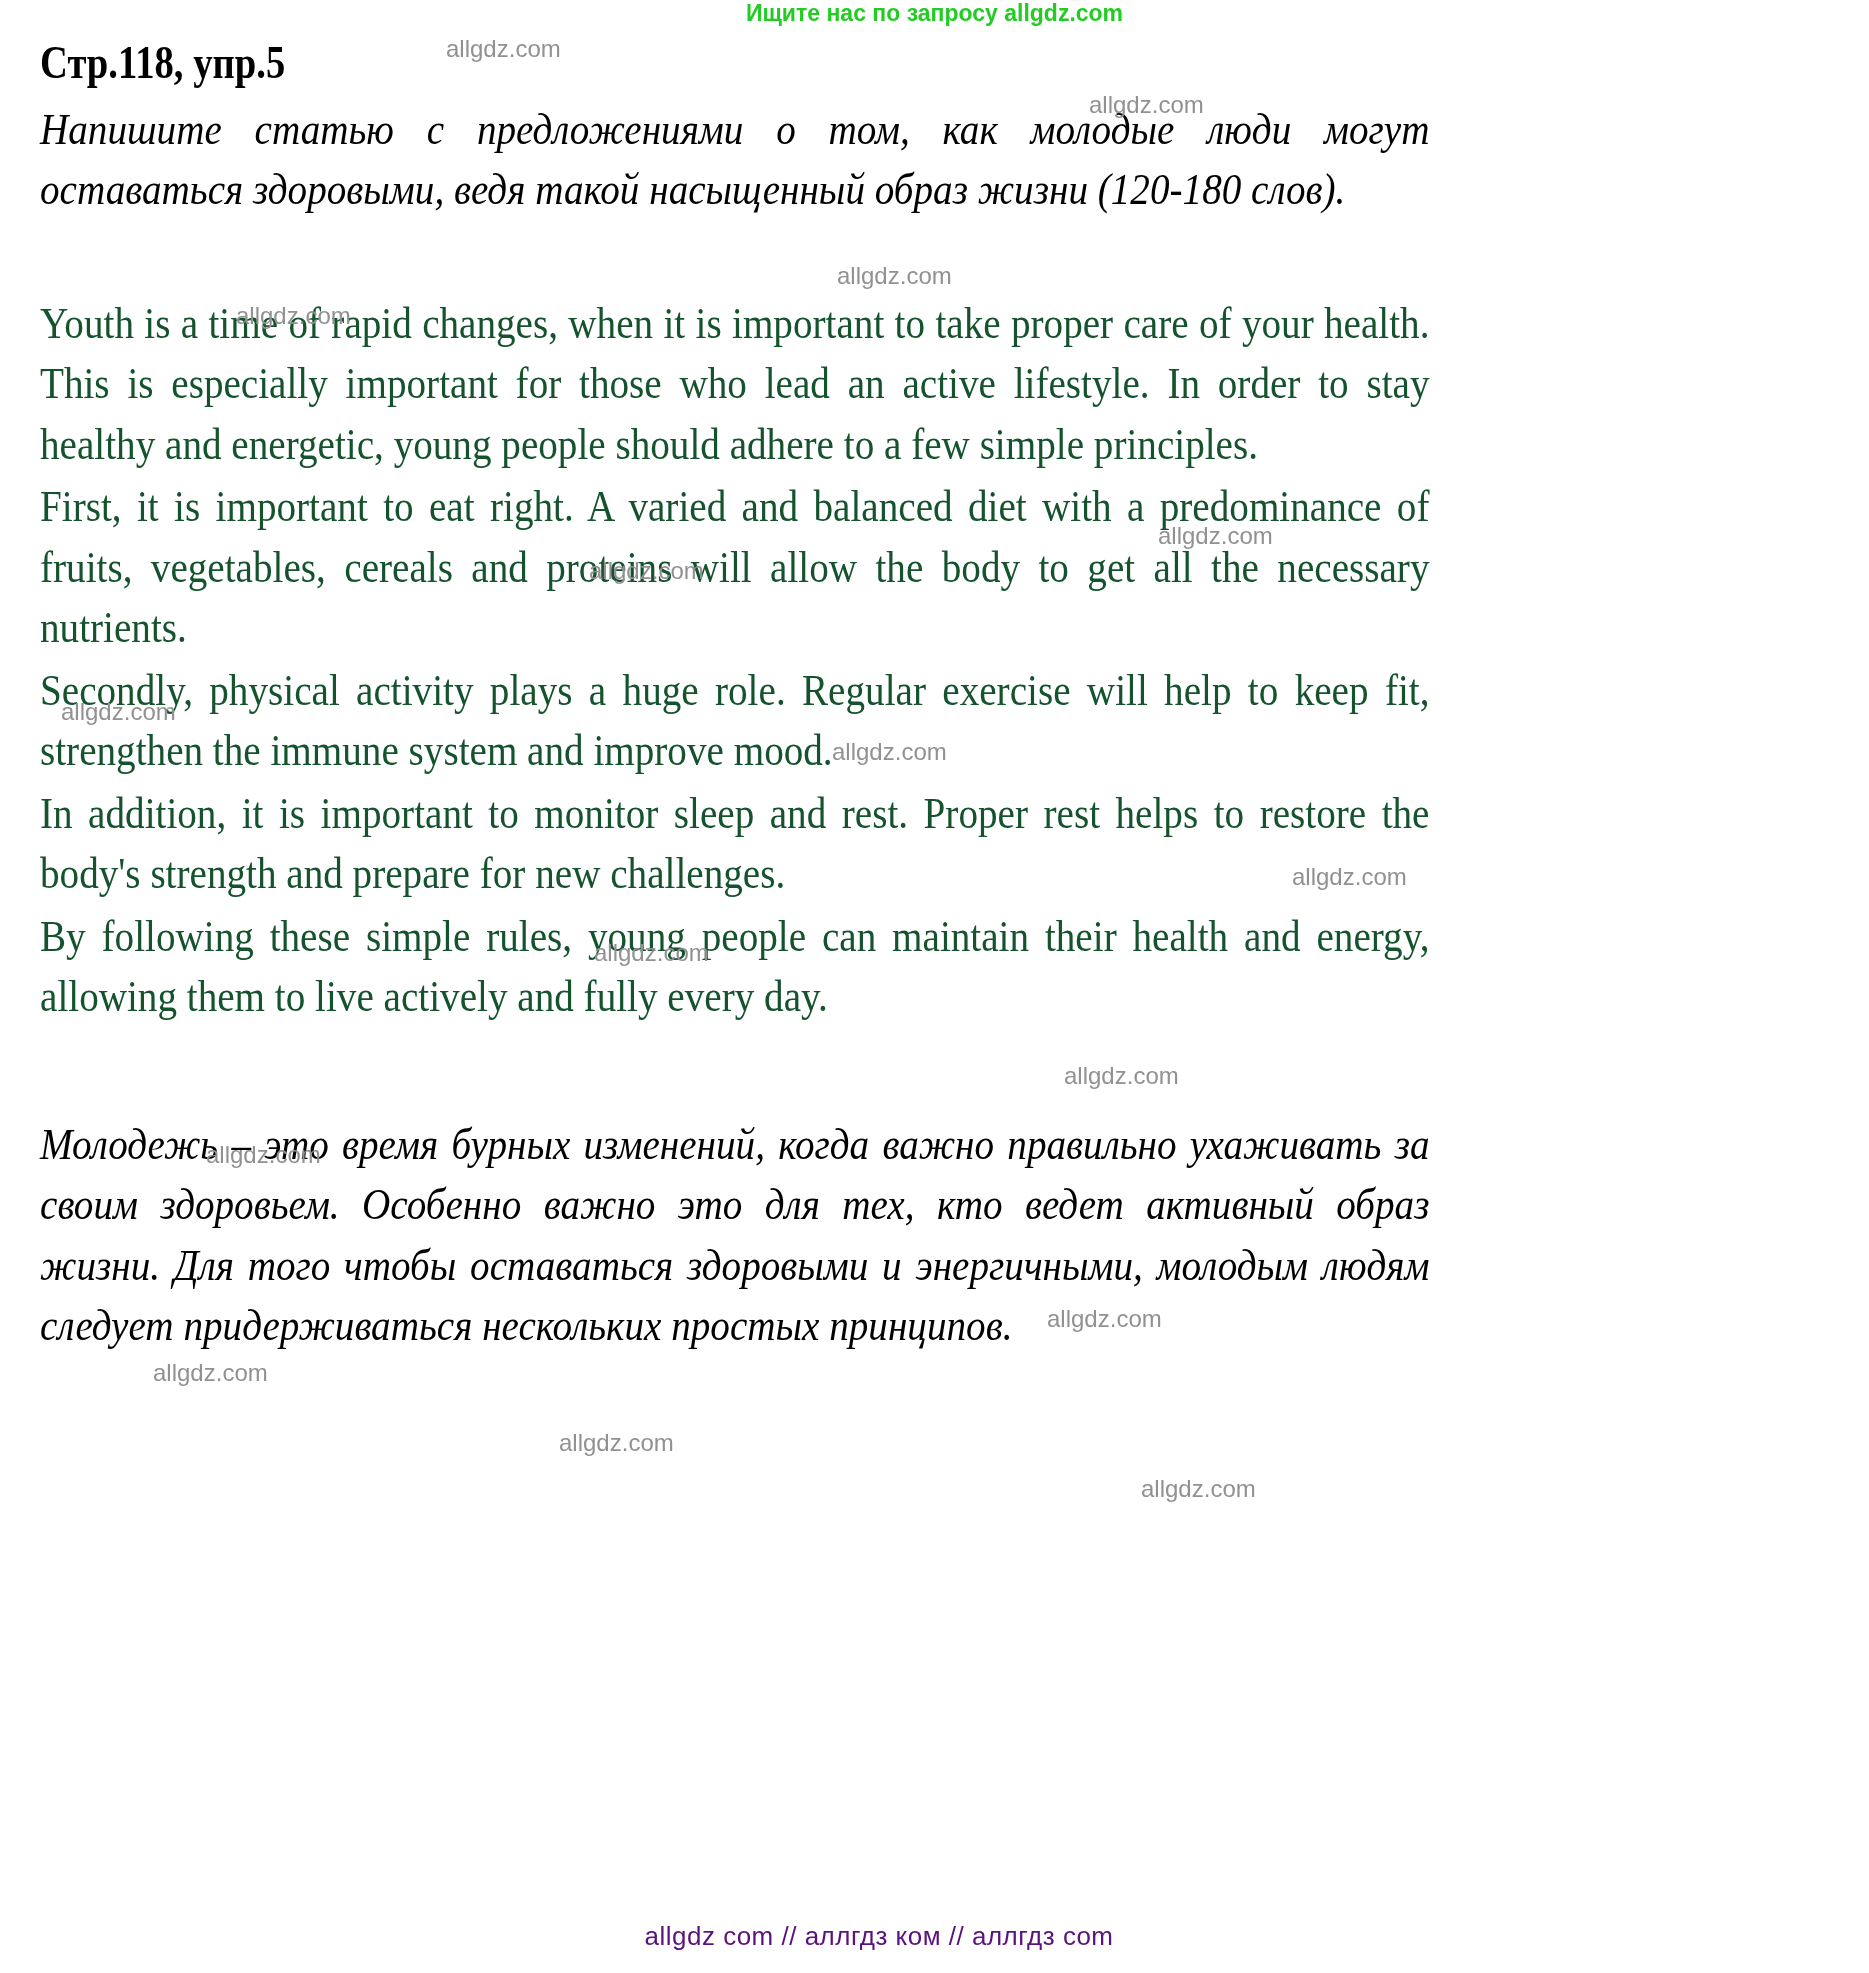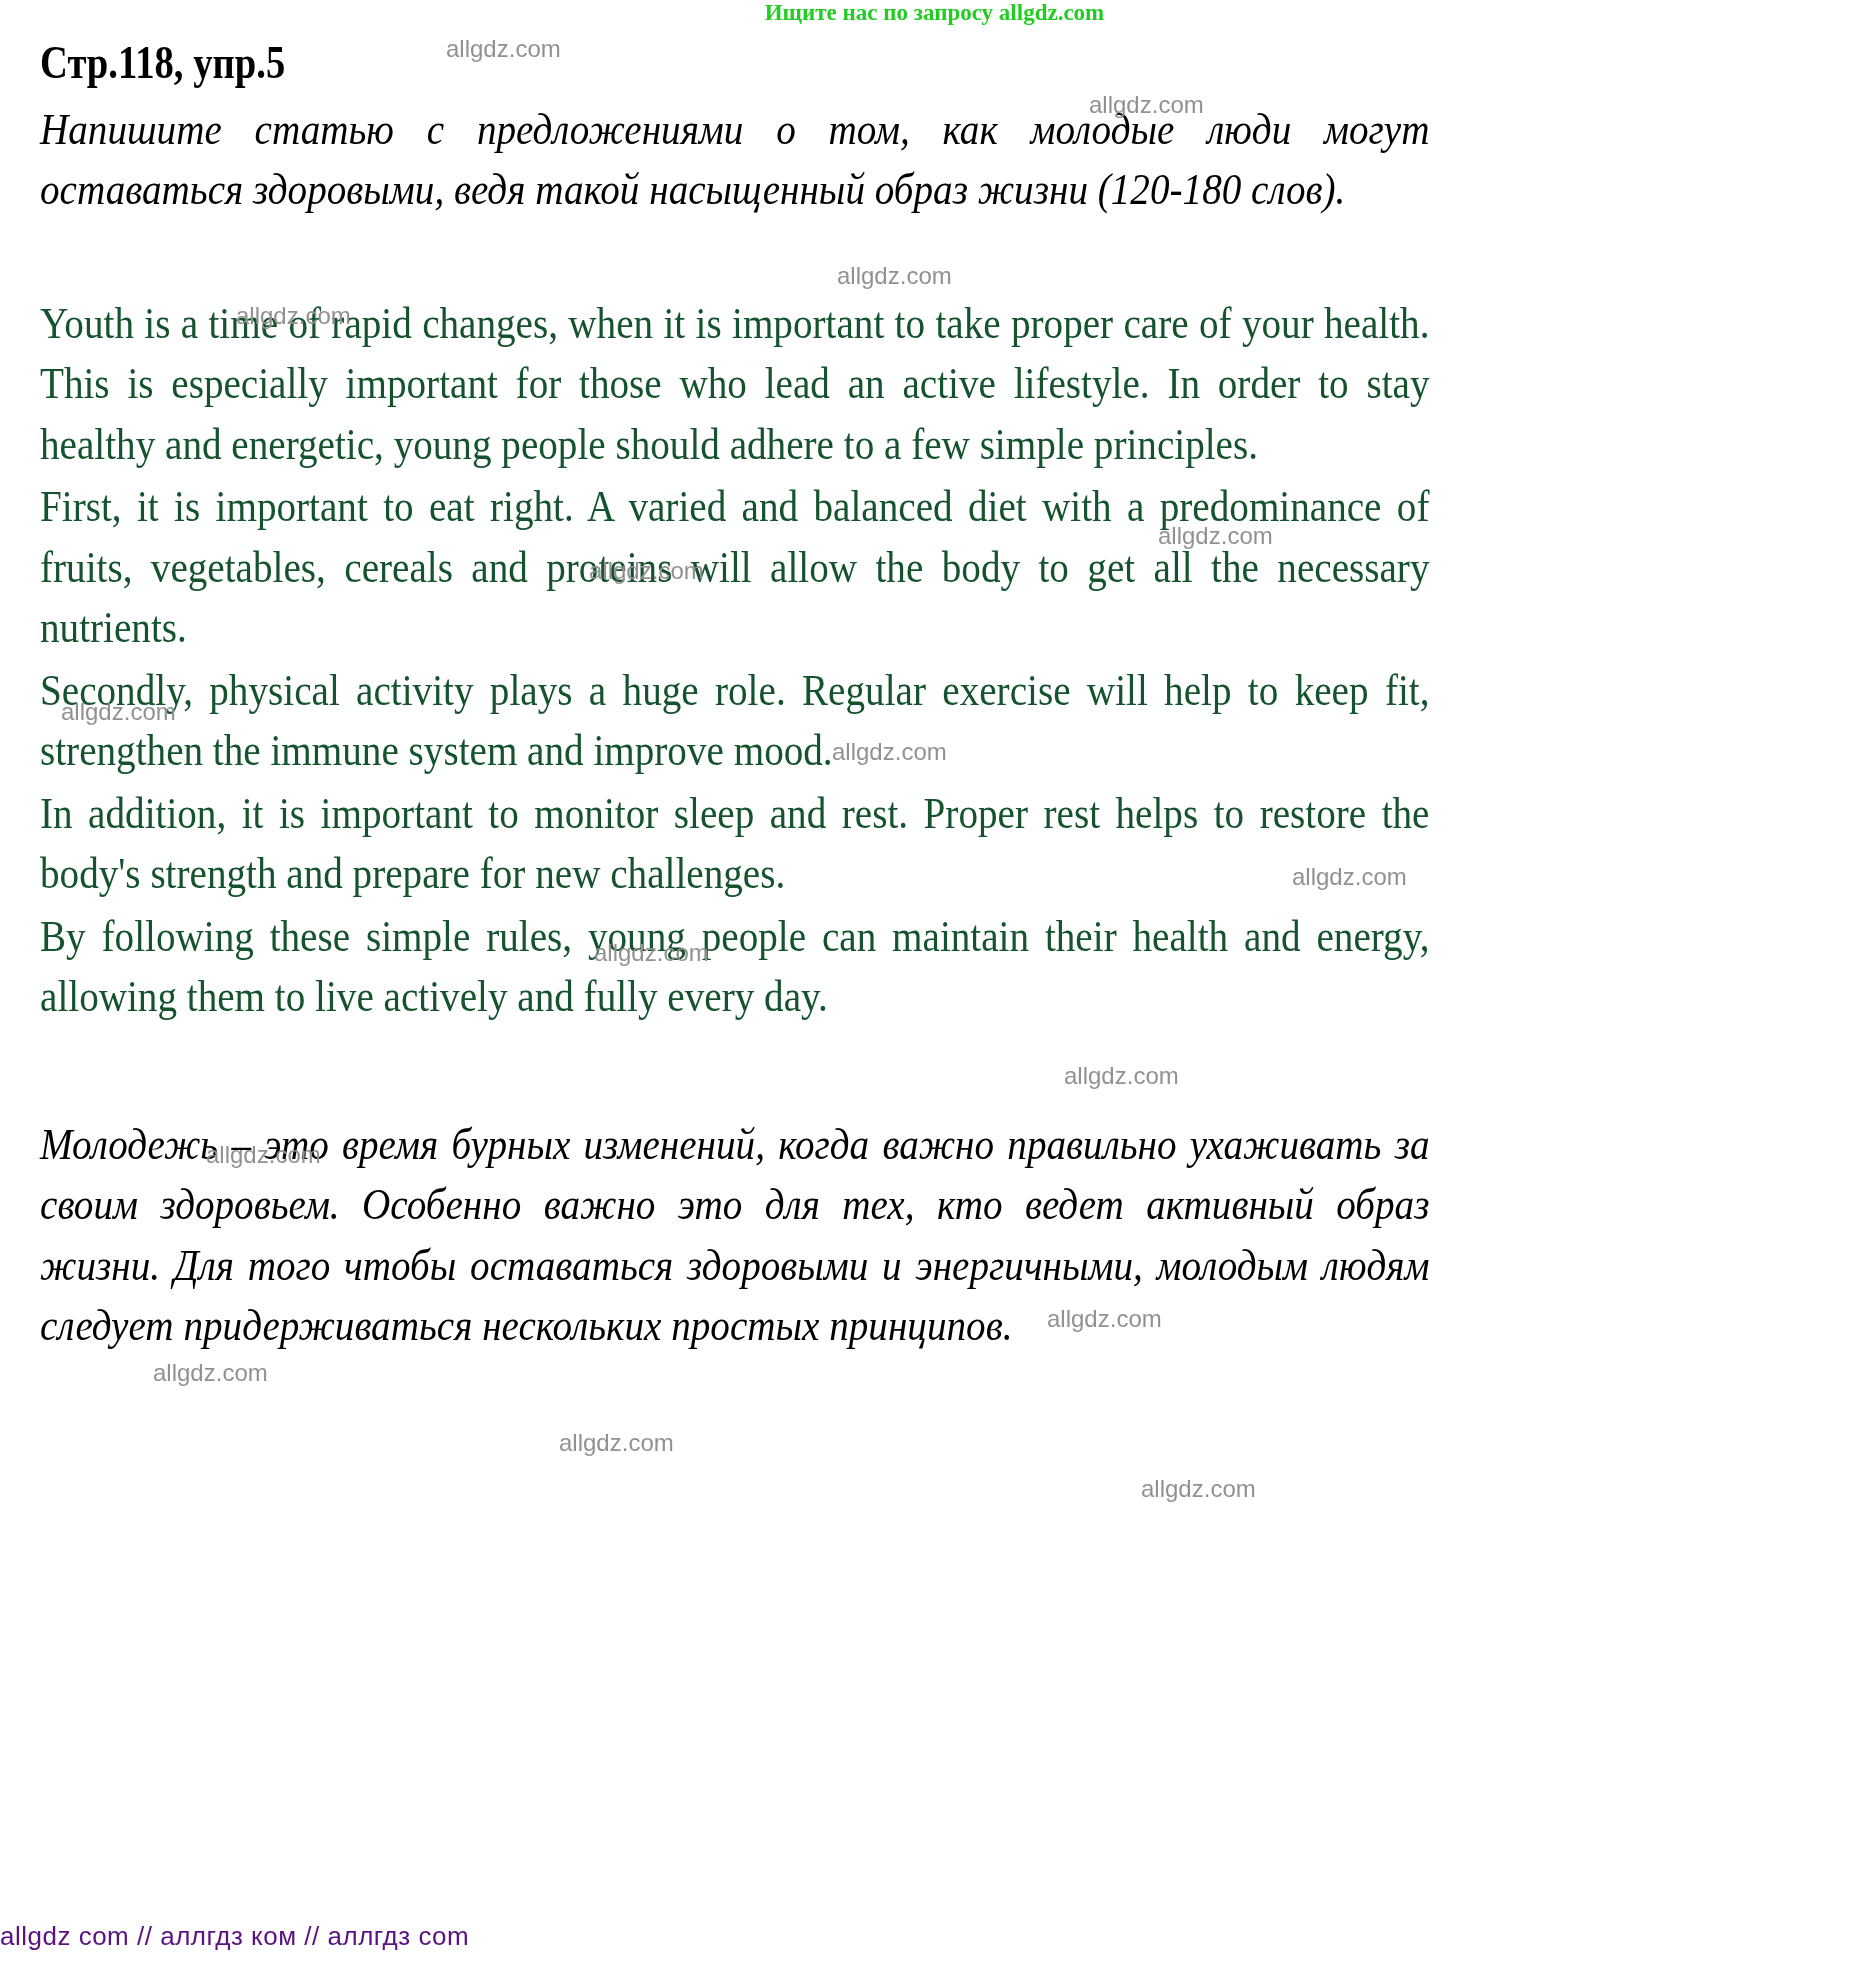--- a/index.html
+++ b/index.html
@@ -23,34 +23,35 @@
     background: #ffffff;
   }
 
   
   .top-banner {
     position: absolute;
     top: 0px;
     left: 0;
     width: 1869px;
     text-align: center;
-    font-family: Liberation Serif, serif;
+    font-family: Liberation Sans, sans-serif;
     font-weight: bold;
     font-size: 23px;
     color: #22cc22;
     letter-spacing: 0px;
     white-space: nowrap;
   }
 
   
   .bottom-banner {
     position: absolute;
     top: 1921px;
     left: 0;
     width: 1758px;
+    text-align: center;
     font-family: "Liberation Sans", sans-serif;
     font-size: 26px;
     color: #5b127f;
     letter-spacing: 0.5px;
     white-space: nowrap;
   }
 
   
   .wm {
     position: absolute;

